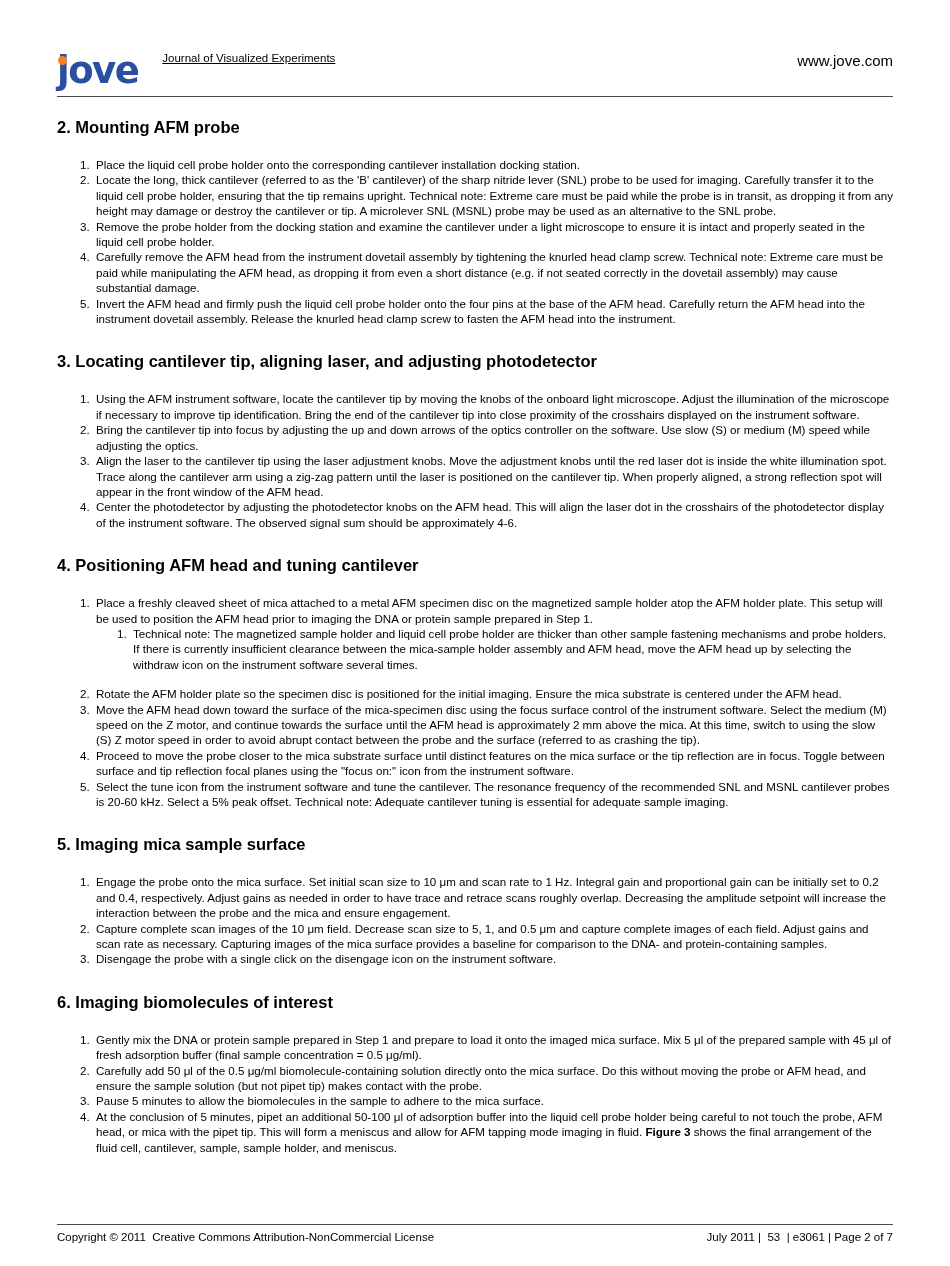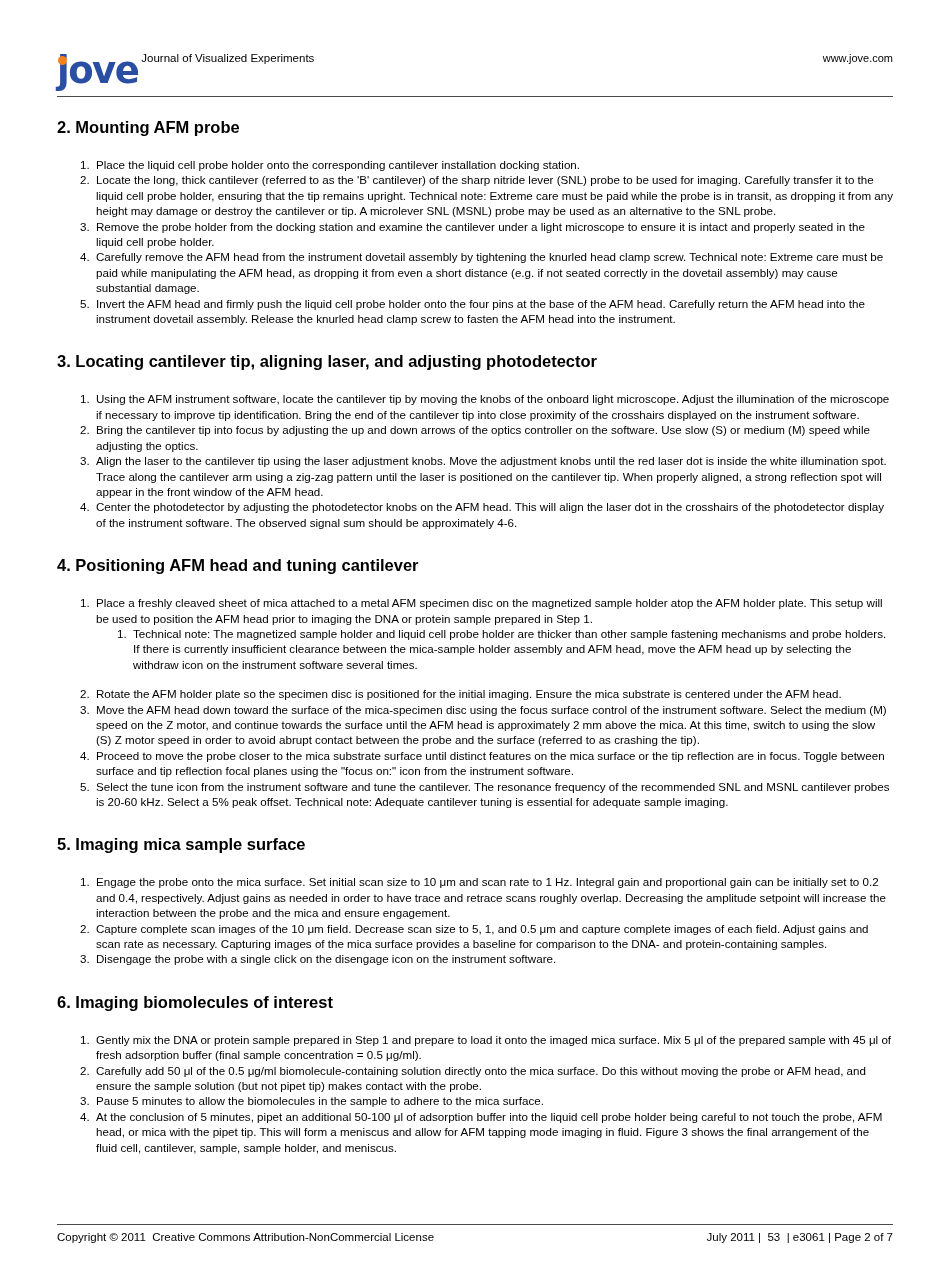--- a/index.html
+++ b/index.html
@@ -20,41 +20,41 @@
     font-weight:bold;
     font-size:37px;
     color:#2a4fa2;
     letter-spacing:-1.5px;
   }
   .logo-dot {
     position:absolute; left:1px; top:4px;
     width:9px; height:9px; border-radius:50%;
     background:#f58220;
   }
-  .journal-name { font-size:11.5px; margin-left:3px; padding-bottom:5px; }
-  .site-url { margin-left:auto; font-size:11px; padding-bottom:5px; }
+  .journal-name { font-size:11.5px; margin-left:24px; padding-bottom:5px;text-decoration:underline; }
+  .site-url { margin-left:auto; font-size:15px; padding-bottom:5px; }
   .header-rule { border:0; border-top:1px solid #4a4a4a; margin-top:7px; }
 
   
   .section-title { font-size:16.5px; font-weight:bold; margin:26px 0 20px; }
   .doc-body > .section-title:first-child { margin-top:21px; }
   ol.steps {
     margin:0 0 6px 0;
     padding-left:36px;
     font-size:11.6px;
     line-height:15.4px;
     list-style:decimal outside;
   }
   ol.steps li { padding-left:3px; }
   ol.steps ol.sub {
     margin:0 4px 14px 0;
     padding-left:34px;
     list-style:decimal outside;
   }
-  .bold { font-weight:normal; }
+  .bold { font-weight:bold; }
 
   
   .footer-rule {
     position:absolute; left:57px; right:57px; top:1224px;
     border:0; border-top:1px solid #4a4a4a;
   }
   .footer {
     position:absolute; left:57px; right:57px; top:1231px;
     display:flex; justify-content:space-between;
     font-size:11.5px;

